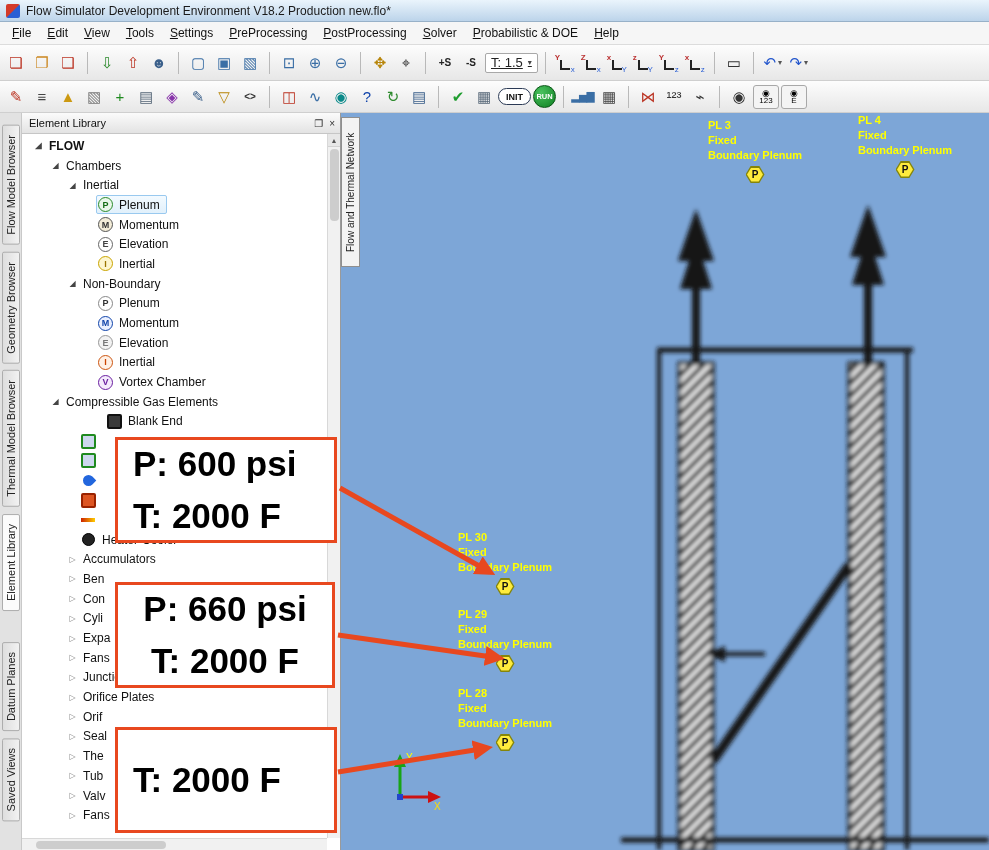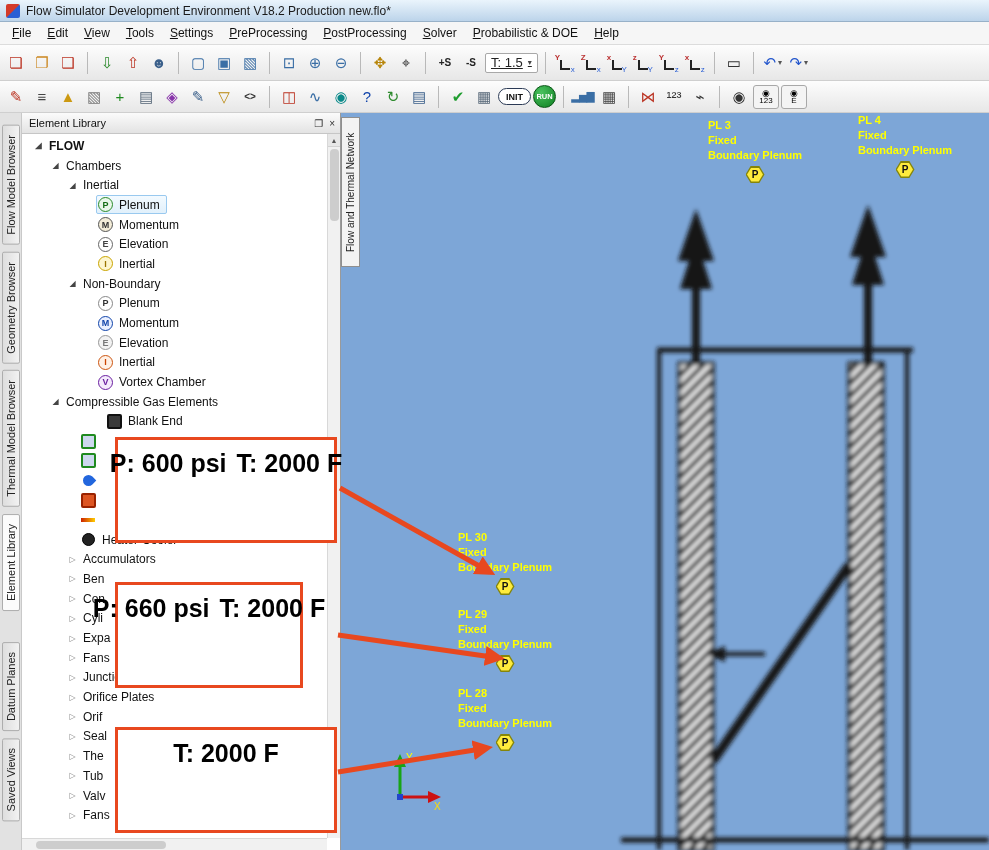--- a/index.html
+++ b/index.html
@@ -98,21 +98,21 @@
   .p-badge{position:relative;width:19px;height:17px;margin:3px auto 0;display:flex;align-items:center;
     justify-content:center;font-size:10px;font-weight:bold;color:#111;background:#85850a;
     clip-path:polygon(27% 0,73% 0,100% 50%,73% 100%,27% 100%,0 50%);}
   .p-badge::before{content:"";position:absolute;inset:1.5px;background:var(--marker-yellow,#ffec3d);
     clip-path:polygon(27% 0,73% 0,100% 50%,73% 100%,27% 100%,0 50%);}
   .p-badge span{position:relative;}
 
   
   .overlay{position:absolute;inset:0;z-index:25;pointer-events:none;}
   .callout{position:absolute;z-index:30;background:#fff;border:3px solid var(--callout-red,#e8481f);
-    color:#000;font-size:25px;font-weight:600;padding:8px 15px;display:flex;flex-direction:row;
+    color:#000;font-size:35px;font-weight:600;padding:8px 15px;display:flex;flex-direction:column;
     justify-content:center;gap:10px;}
   .c-line{line-height:1.2;white-space:nowrap;}
 </style>
 </head>
 <body>
 
 <div class="window">
 
   <div class="titlebar">
     <span class="app-icon"></span>
@@ -575,20 +575,20 @@
     </defs>
   <line x1="340" y1="488" x2="490" y2="572" stroke="#e8481f" stroke-width="5" marker-end="url(#arrow-head)"></line>
       <line x1="338" y1="635" x2="499" y2="658" stroke="#e8481f" stroke-width="5" marker-end="url(#arrow-head)"></line>
       <line x1="338" y1="772" x2="487" y2="748" stroke="#e8481f" stroke-width="5" marker-end="url(#arrow-head)"></line>
     </svg>
 
 <div class="callout" style="left: 115px; top: 437px; width: 222px; height: 106px;">
       <div class="c-line">P: 600 psi</div>
       <div class="c-line">T: 2000 F</div>
     </div>
-    <div class="callout" style="left: 115px; top: 582px; width: 188px; height: 106px;">
+    <div class="callout" style="left: 115px; top: 582px; width: 220px; height: 106px; text-align: center;">
       <div class="c-line">P: 660 psi</div>
       <div class="c-line">T: 2000 F</div>
     </div>
     <div class="callout" style="left: 115px; top: 727px; width: 222px; height: 106px;">
       <div class="c-line">T: 2000 F</div>
     </div>
   </div>
 
 </body></html>

